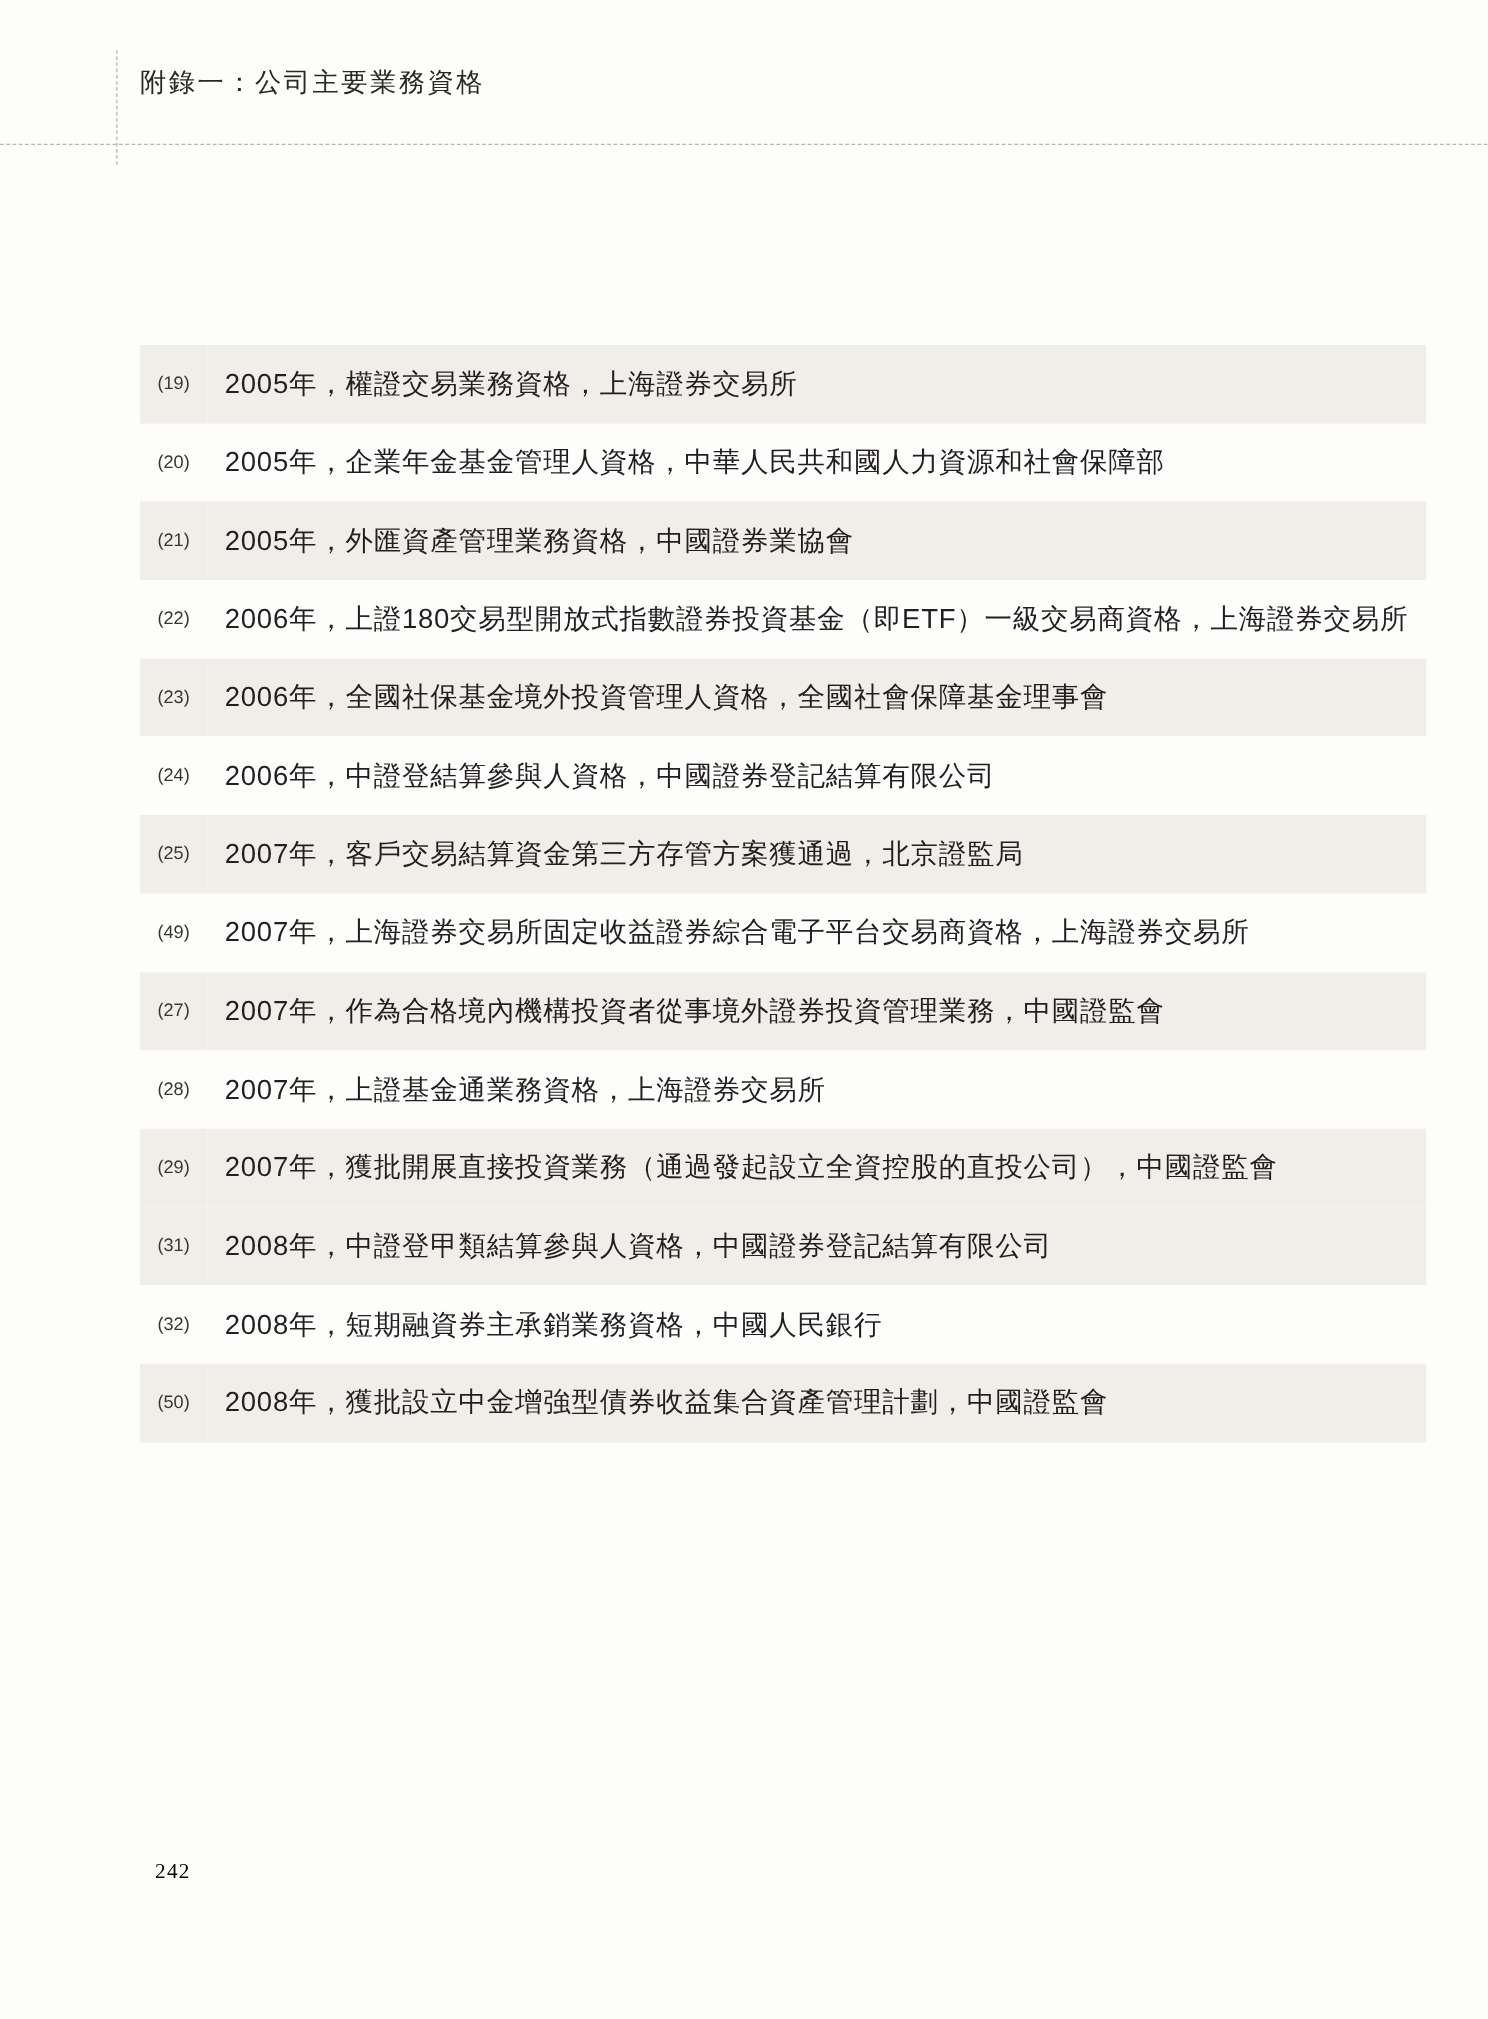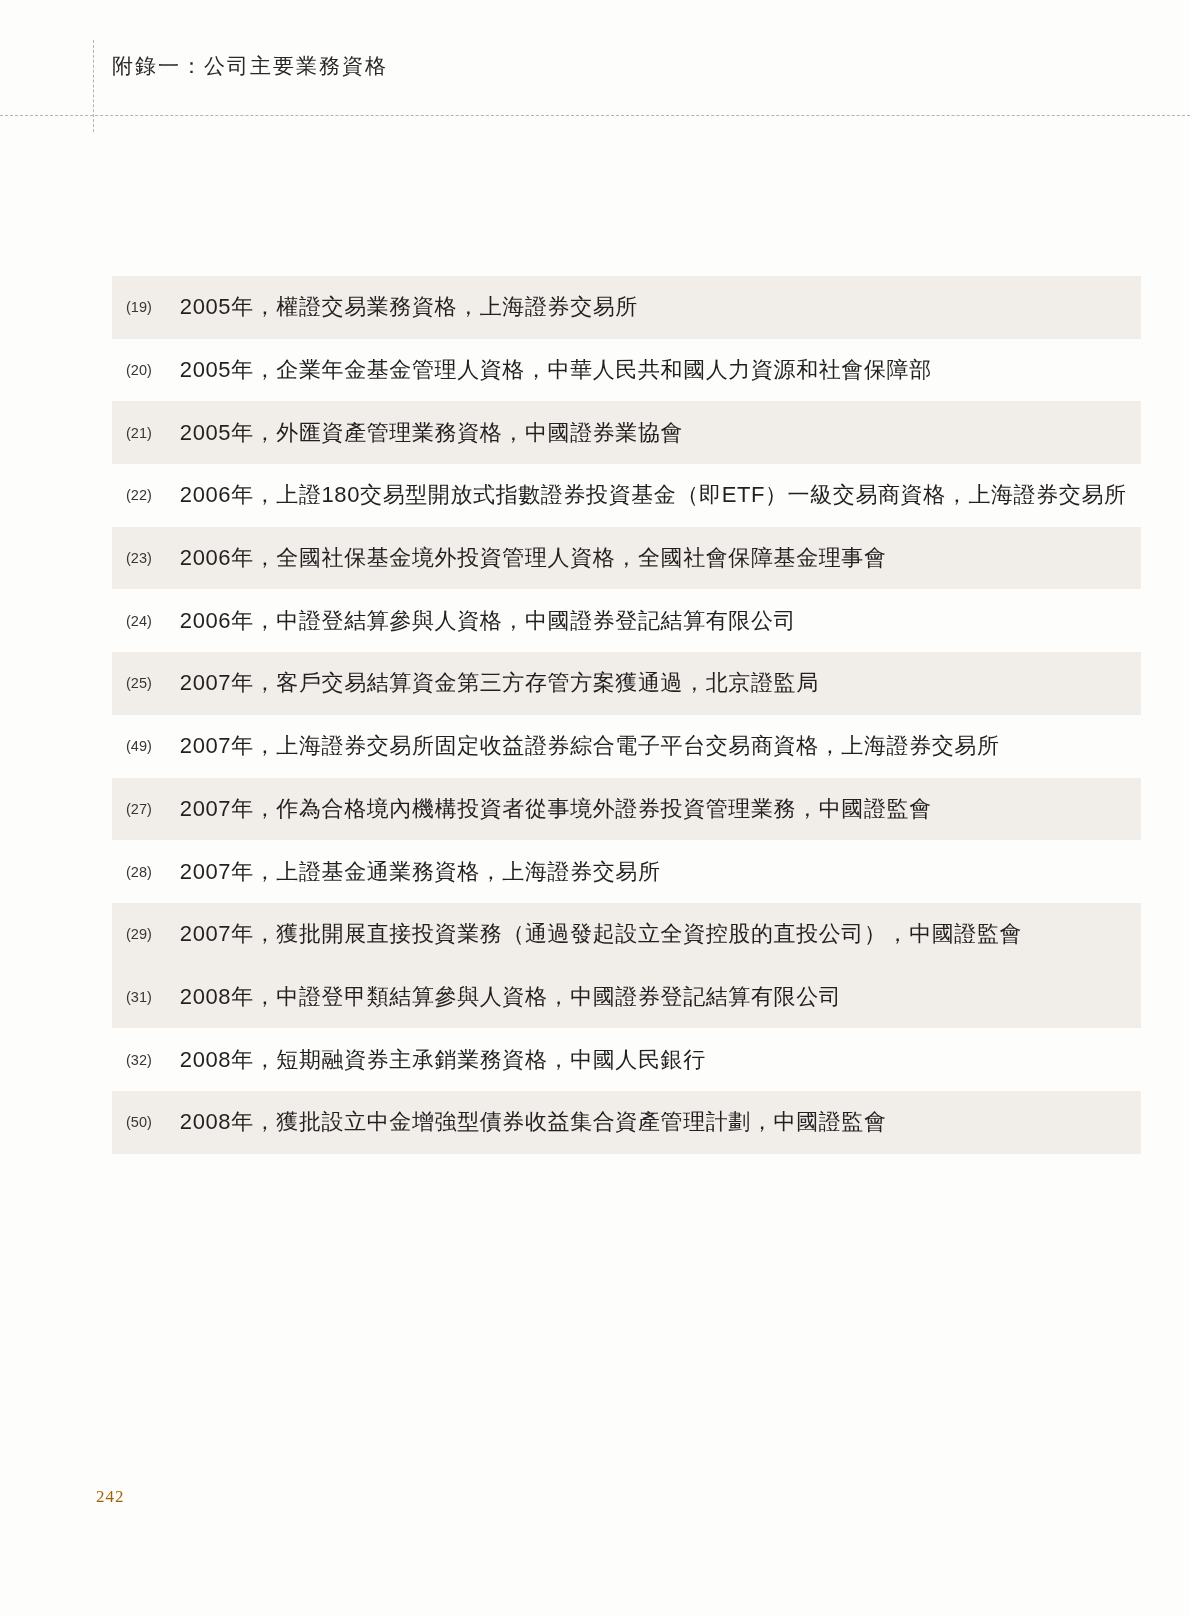--- a/index.html
+++ b/index.html
@@ -87,25 +87,25 @@
     font-family: "Liberation Sans", sans-serif;
     font-size: 22px;
     letter-spacing: 0.6px;
     color: #231f20;
     white-space: nowrap;
   }
 
   
   .page-number {
     position: absolute;
-    left: 96px;
+    left: 124px;
     top: 1487px;
     font-family: "Liberation Serif", serif;
     font-size: 17px;
-    color: #a16207;
+    color: #000000;
     letter-spacing: 1px;
   }
 </style>
 </head>
 <body>
 
 <div class="page-header">
   <div class="rule-v"></div>
   <div class="header-title">附錄一：公司主要業務資格</div>
   <div class="rule-h"></div>

